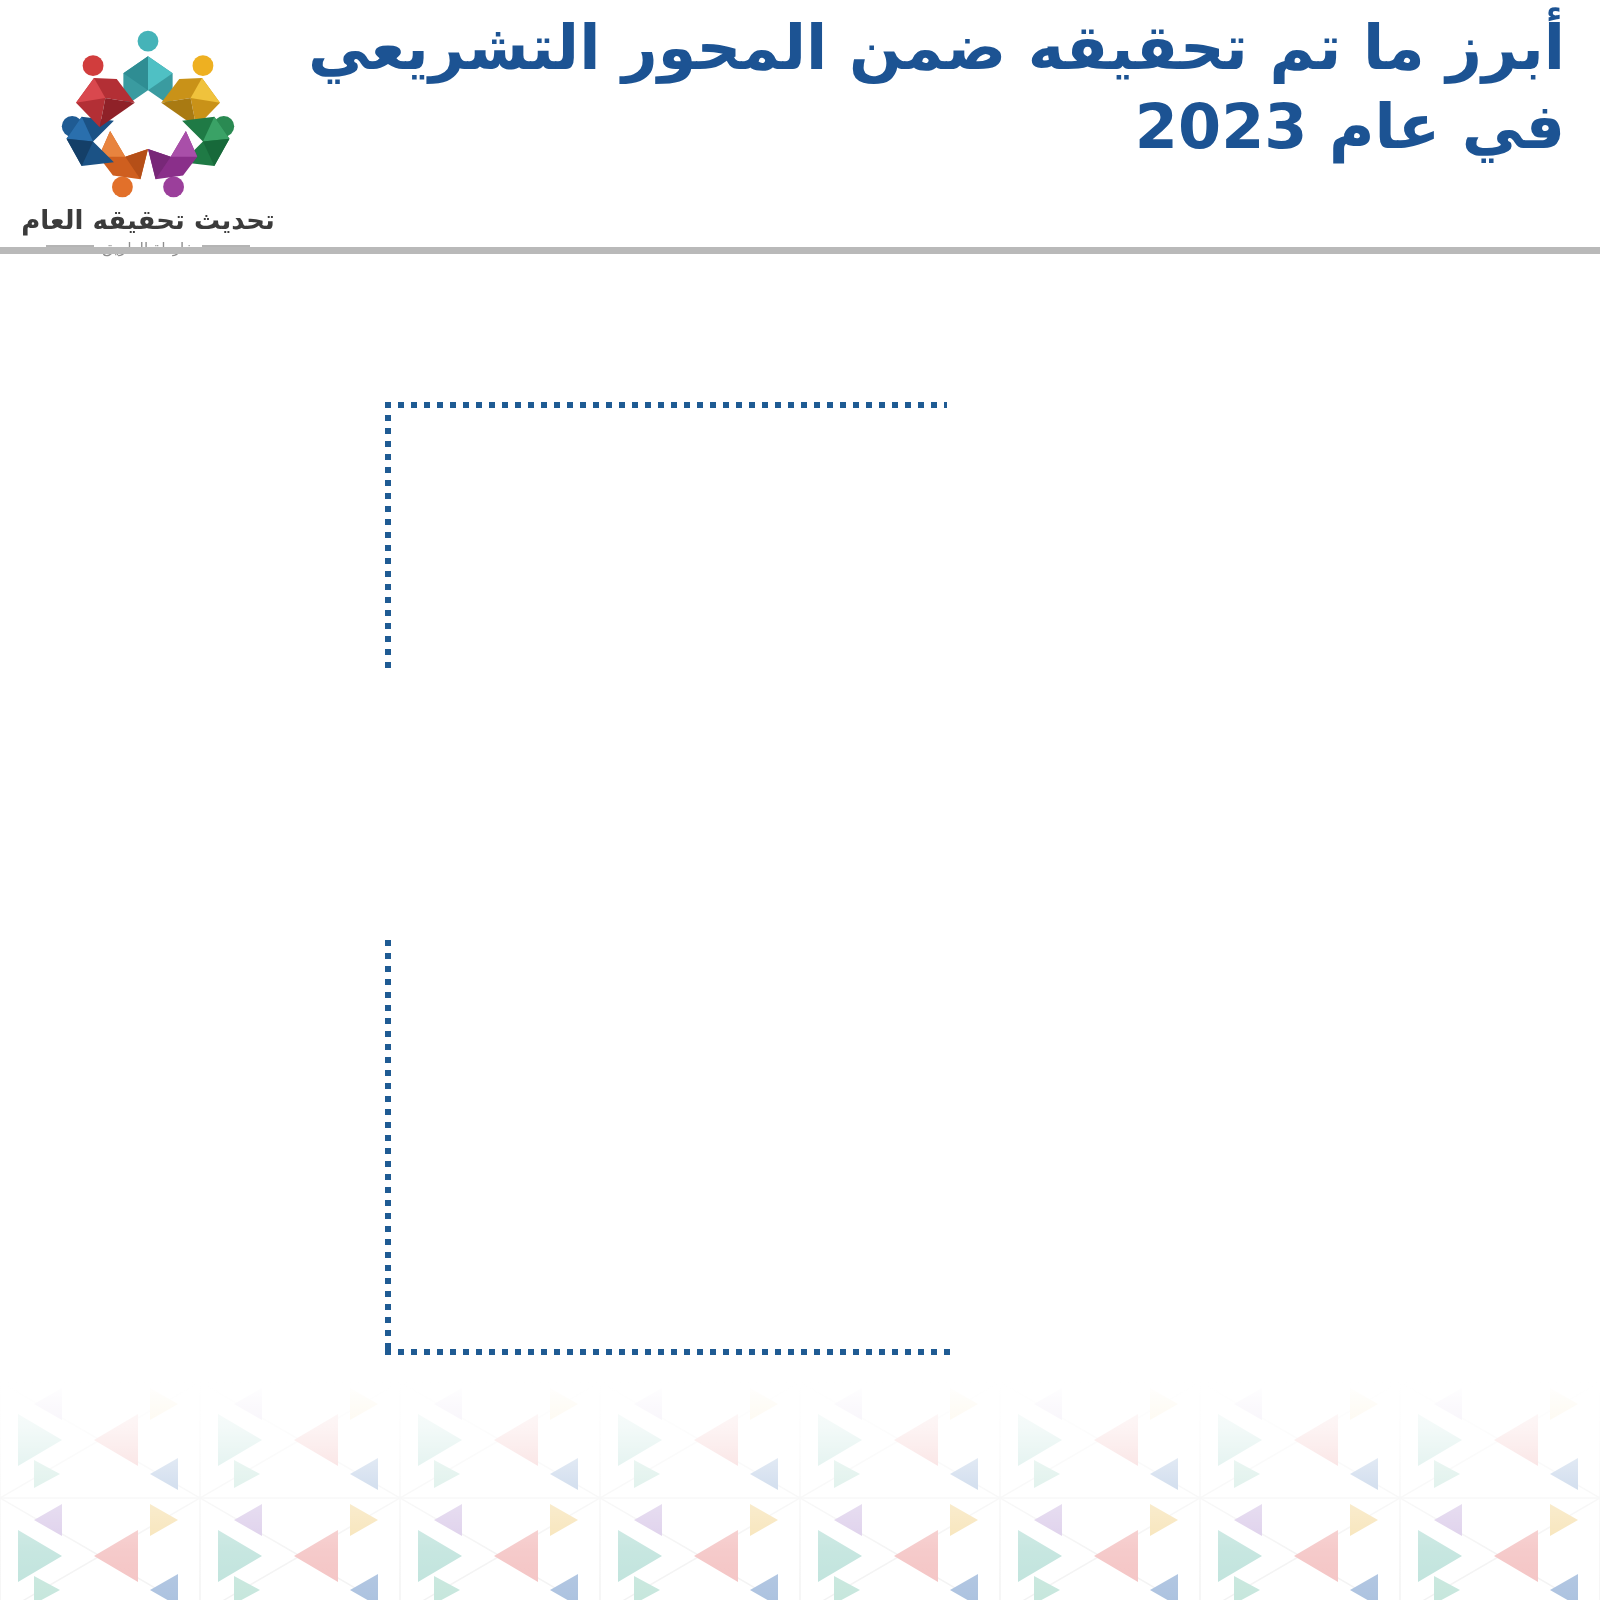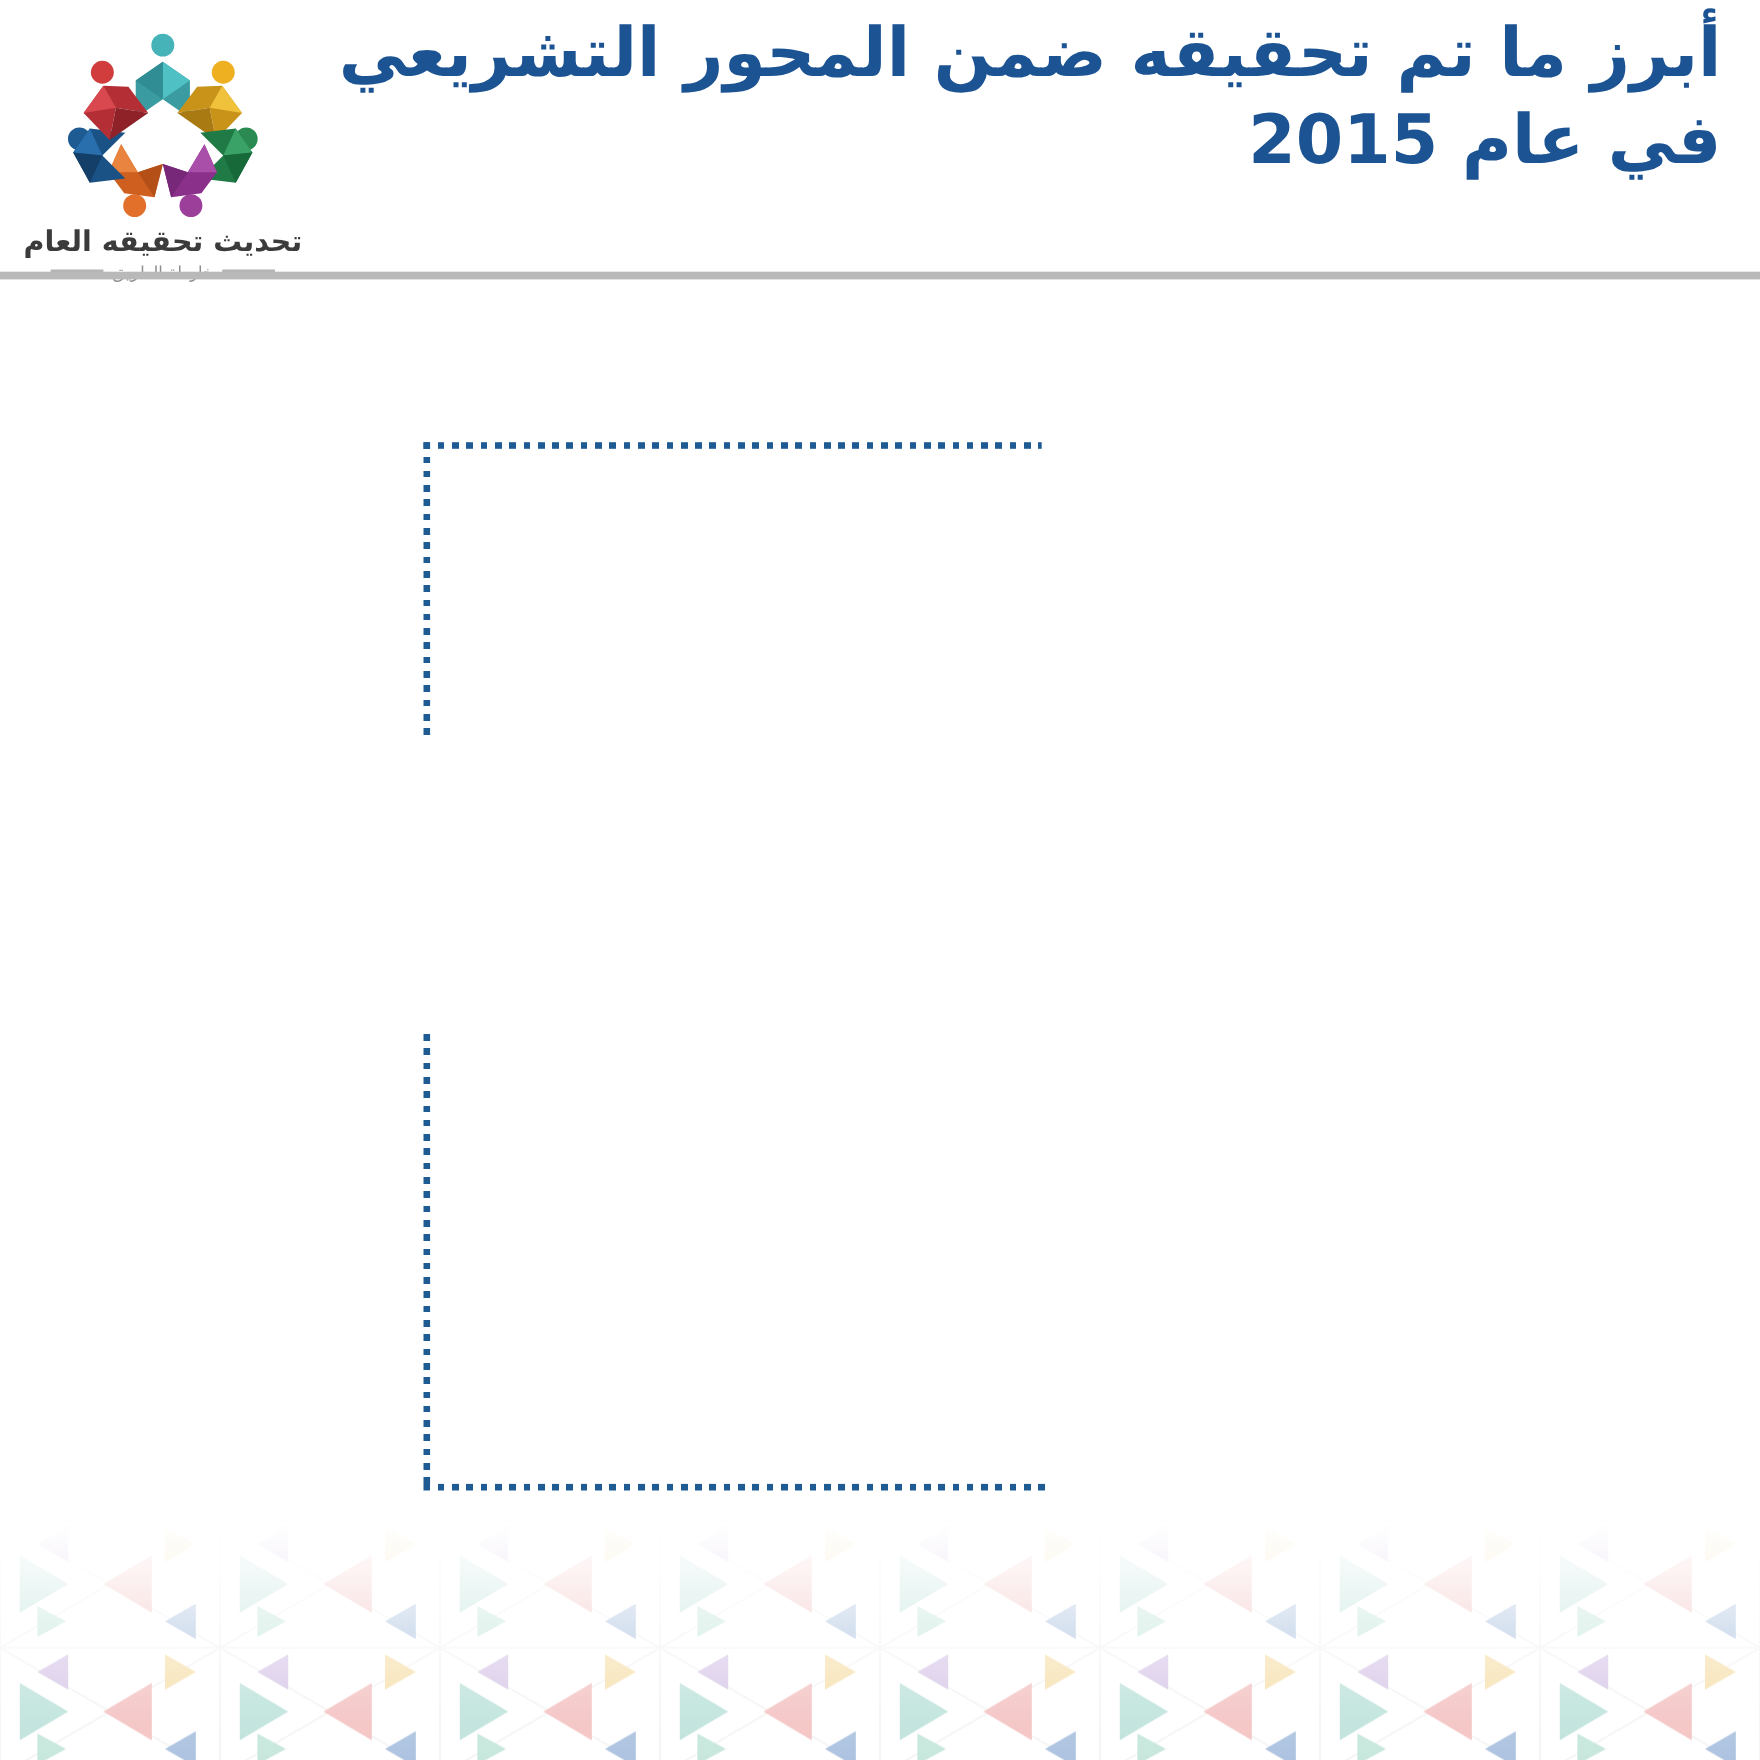--- a/index.html
+++ b/index.html
@@ -179,21 +179,21 @@
         </g>
       </svg>
       <div id="logo-title">تحديث تحقيقه العام</div>
       <div id="logo-sub-wrap">
         <span class="logo-rule"></span>
         <span id="logo-subtitle">خارطة الطريق</span>
         <span class="logo-rule"></span>
       </div>
     </div>
 
-    <div id="header-title">أبرز ما تم تحقيقه ضمن المحور التشريعي في عام 2015</div>
+    <div id="header-title">أبرز ما تم تحقيقه ضمن المحور التشريعي في عام 2023</div>
     <div id="header-rule"></div>
   </div>
 
   <div class="dot-h" style="left:385px; top:402px; width:562px;"></div>
   <div class="dot-v" style="left:385px; top:402px; height:270px;"></div>
   <div class="dot-v" style="left:385px; top:940px; height:415px;"></div>
   <div class="dot-h" style="left:385px; top:1349px; width:565px;"></div>
 
   <div class="row">
     

